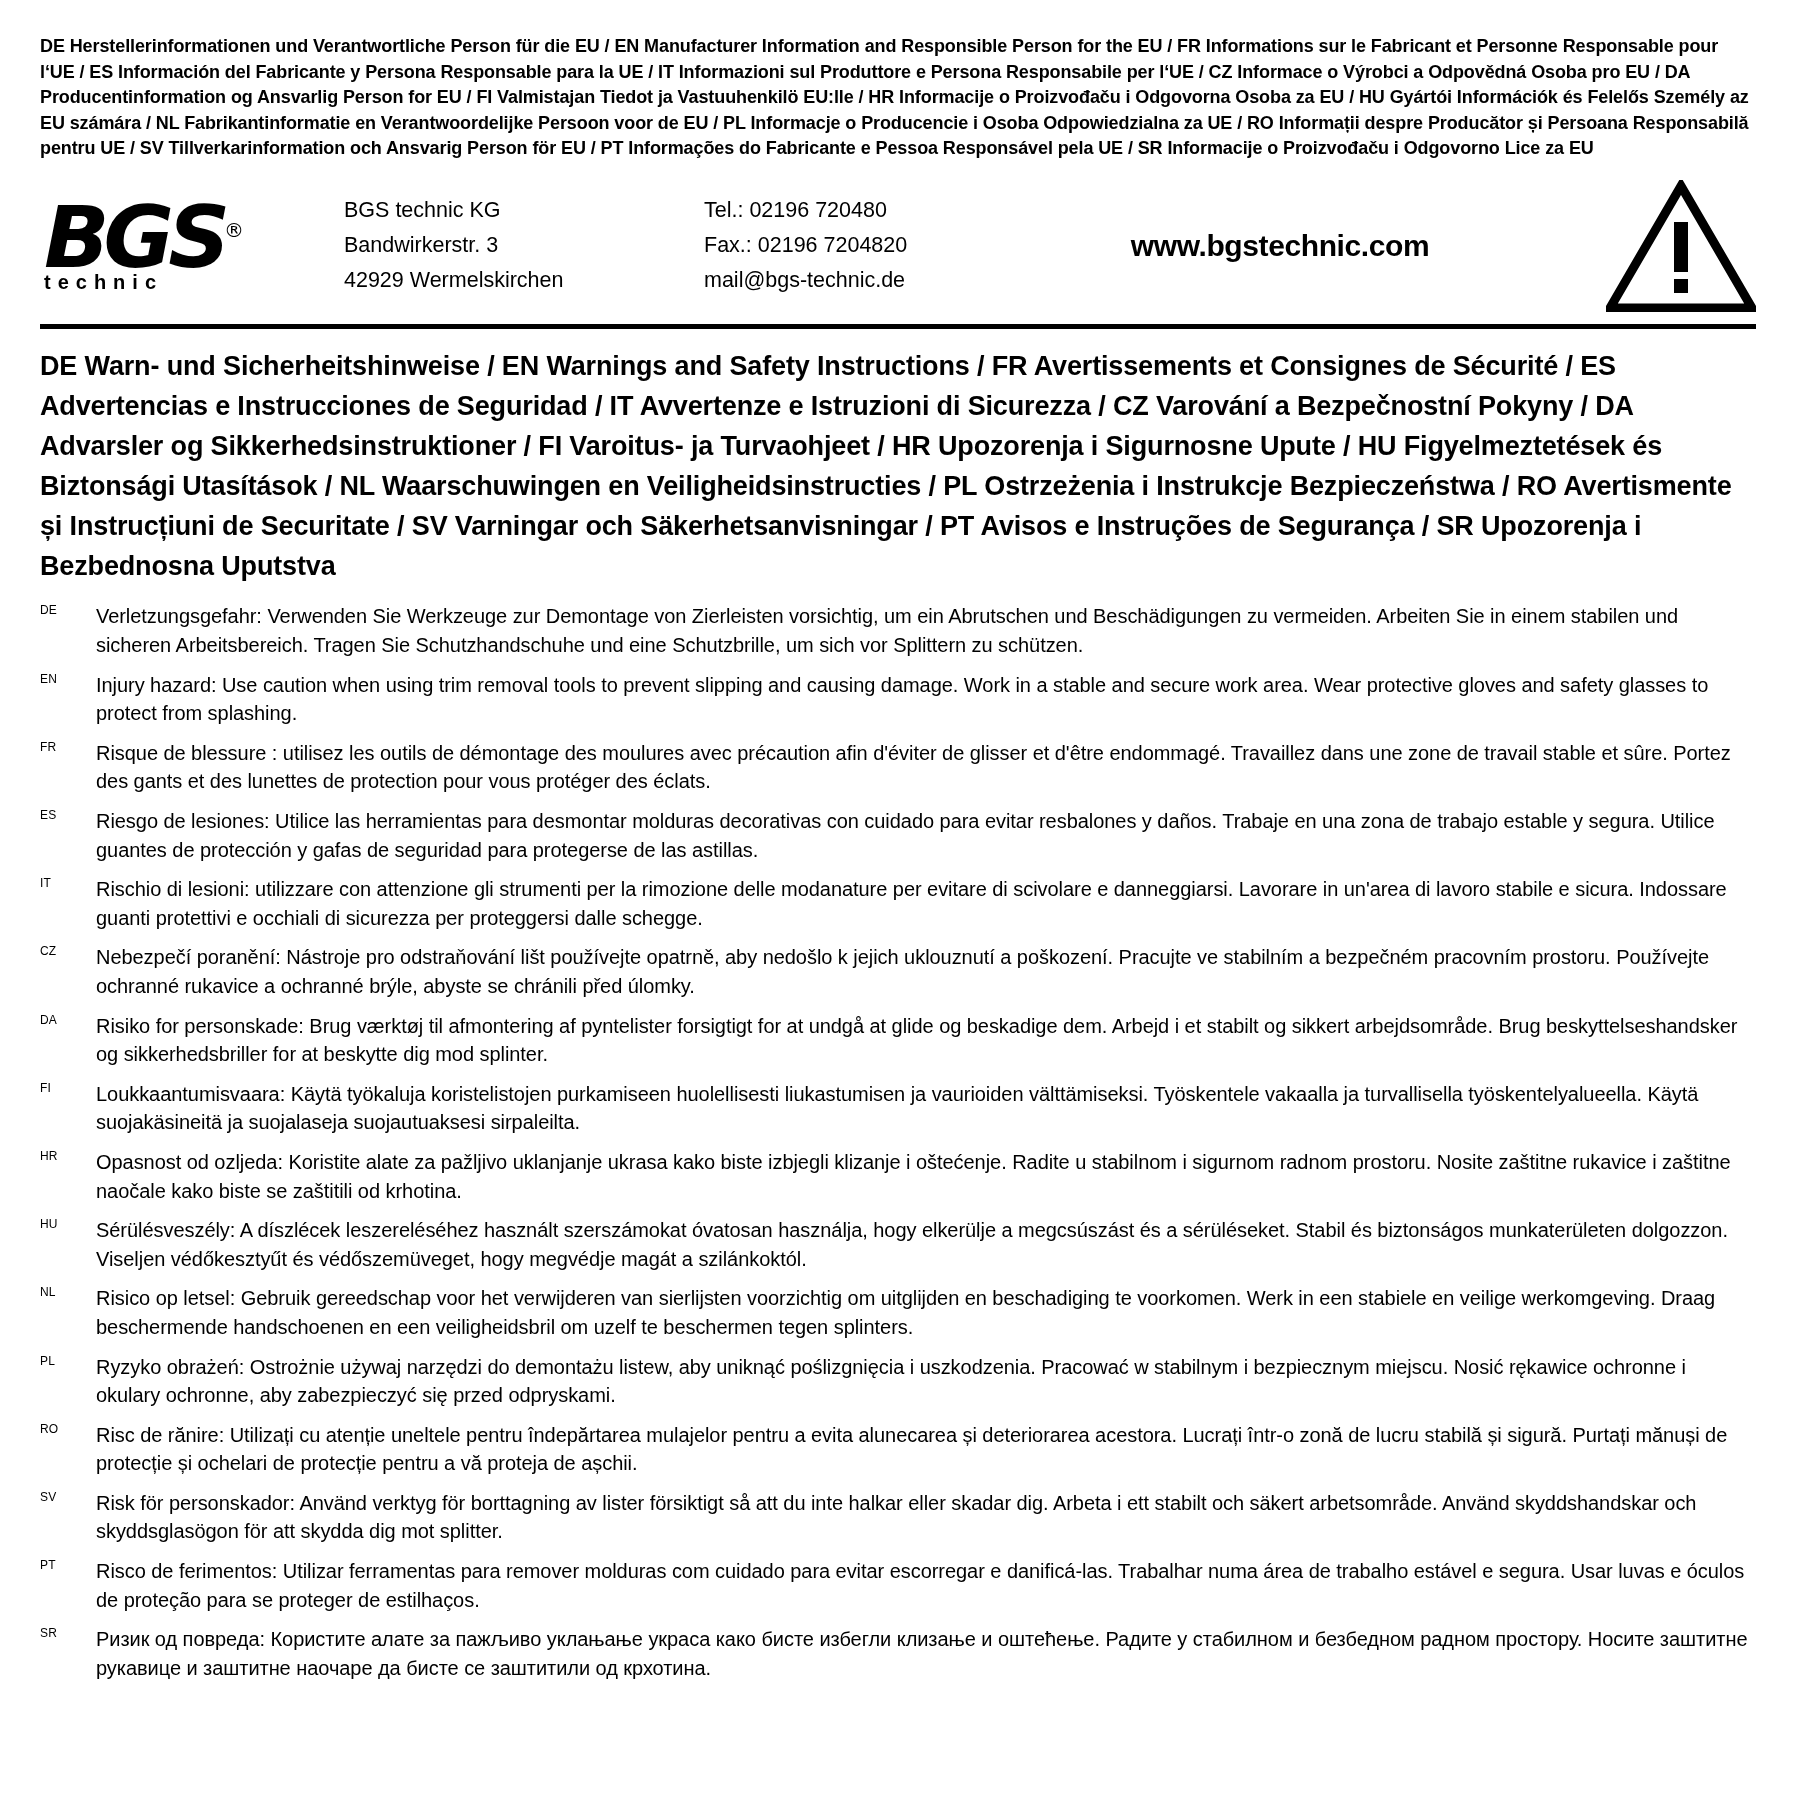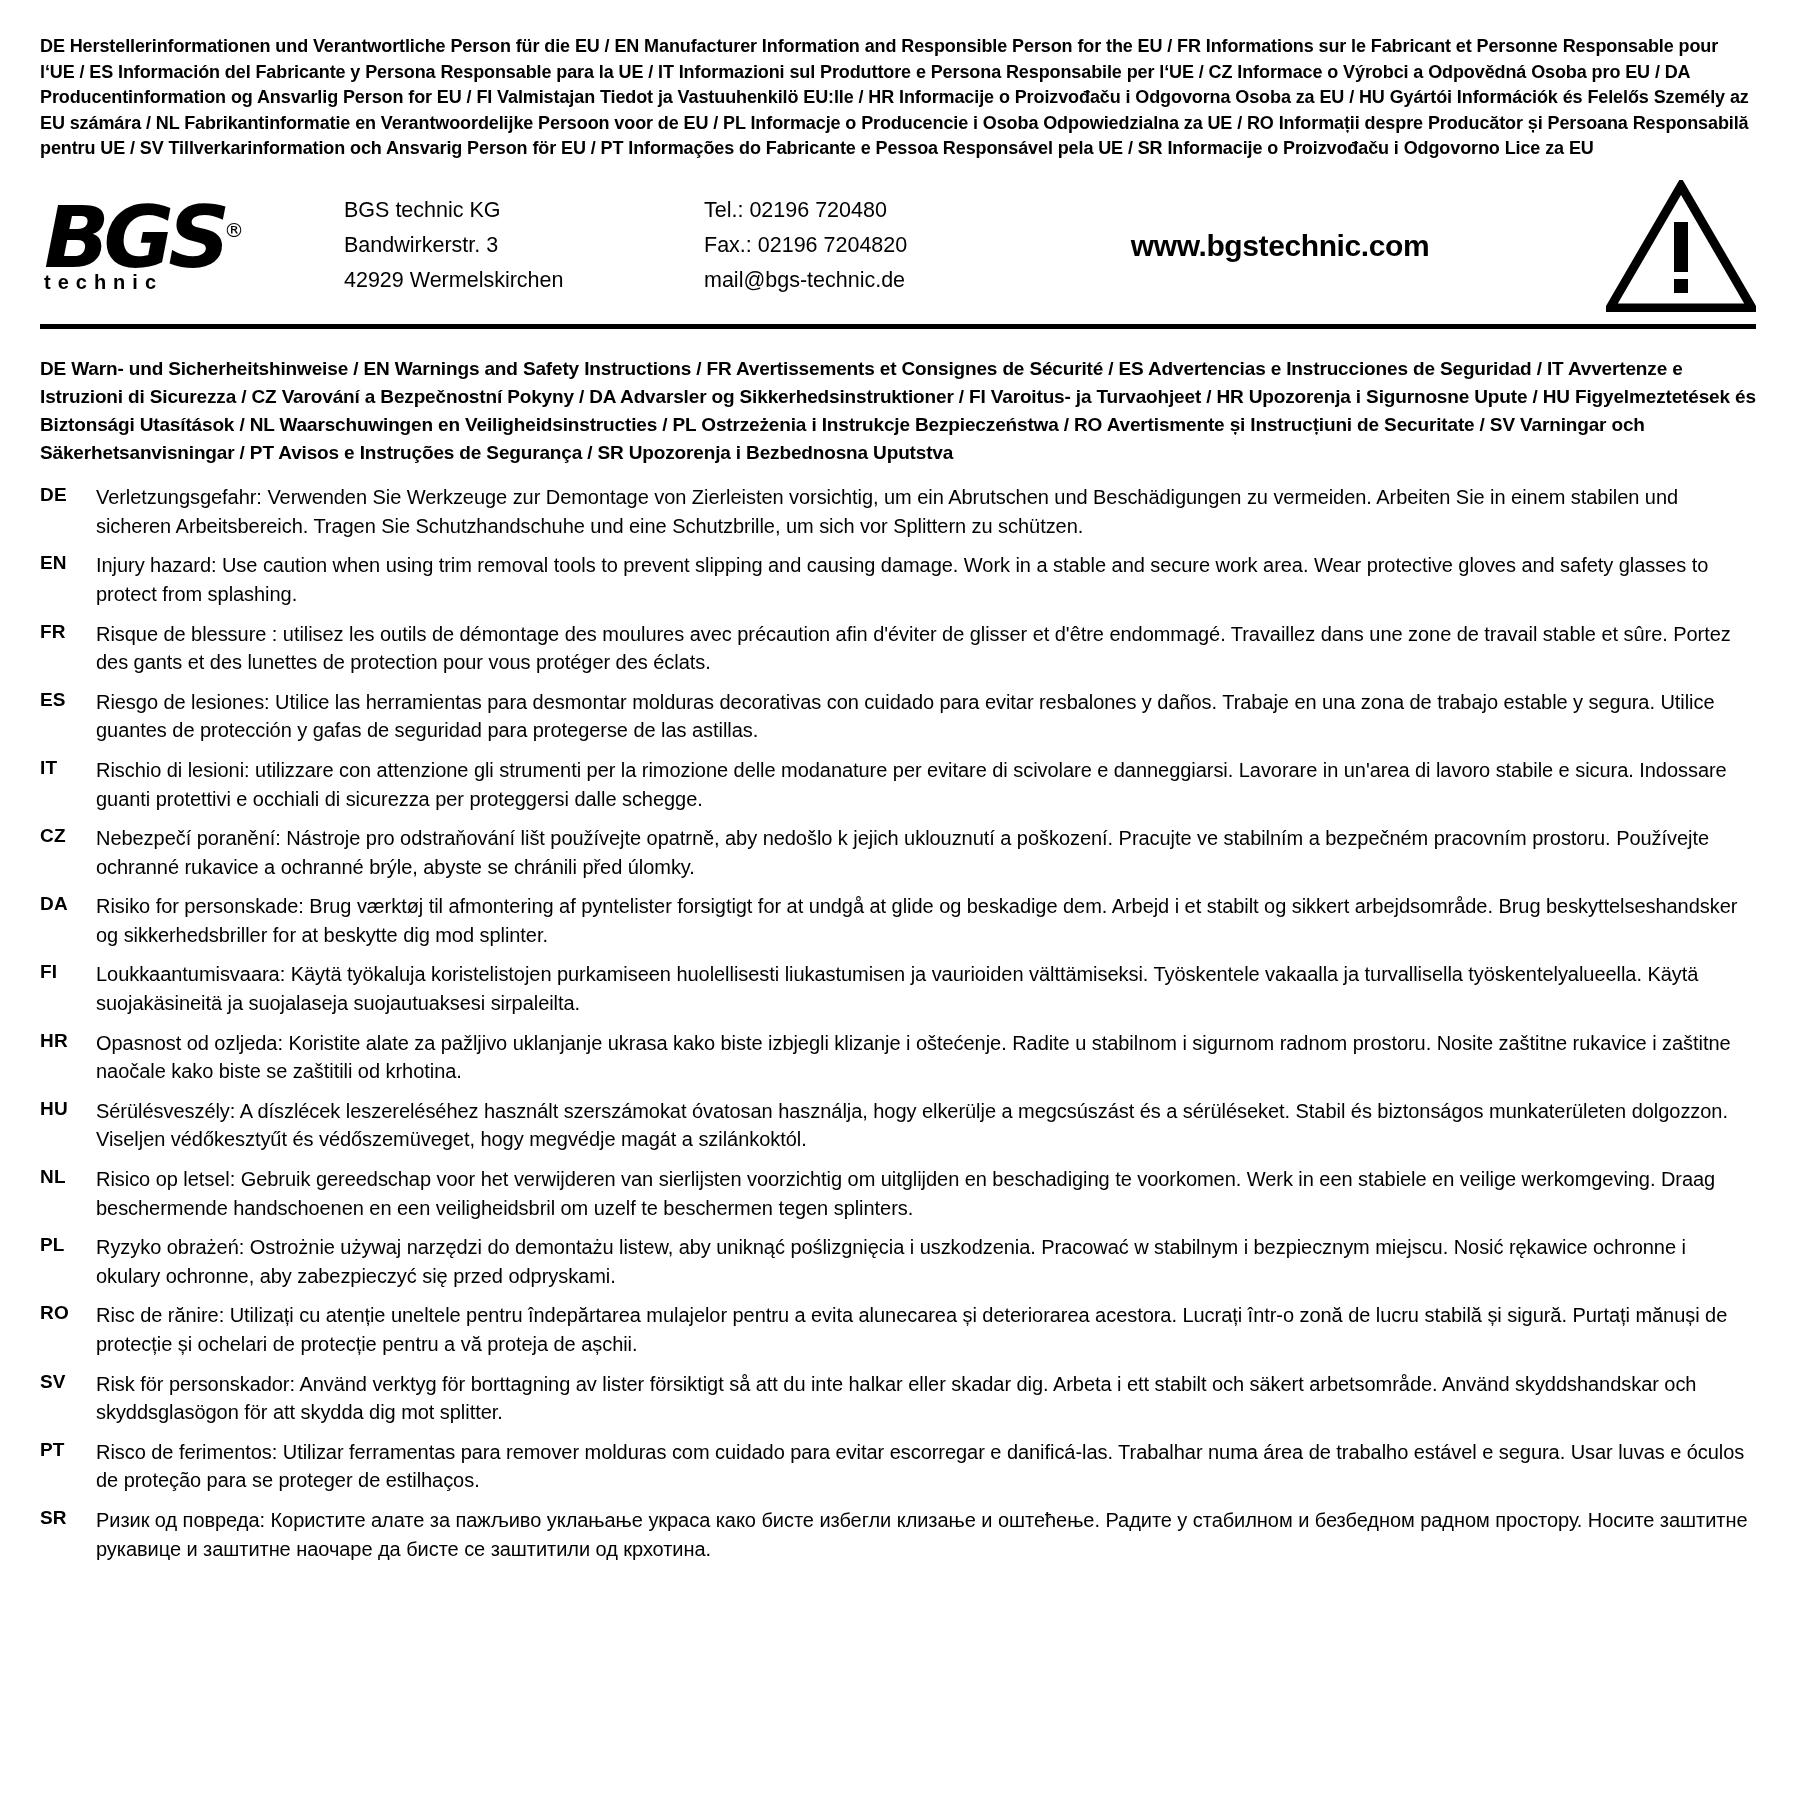--- a/index.html
+++ b/index.html
@@ -89,41 +89,41 @@
   }
   .warn-tri {
     flex: 0 0 160px;
     display: flex;
     justify-content: flex-end;
     align-items: center;
   }
 
   
   .warnings-heading {
-    font-size: 19px;
+    font-size: 27px;
     font-weight: bold;
     line-height: 1.48;
     letter-spacing: -0.15px;
-    margin-top: 26px;
+    margin-top: 18px;
     margin-bottom: 16px;
   }
 
   
   .lang-list {
     margin-top: 6px;
   }
   .lang-row {
     display: flex;
     align-items: flex-start;
     margin-bottom: 11px;
   }
   .lang-code {
     flex: 0 0 56px;
-    font-size: 19px;
-    font-weight: bold;
+    font-size: 12px;
+    font-weight: normal;
     padding-top: 1px;
     letter-spacing: 0.2px;
   }
   .lang-text {
     flex: 1 1 auto;
     font-size: 20px;
     line-height: 1.43;
     letter-spacing: -0.05px;
     text-align: left;
     padding-right: 6px;

